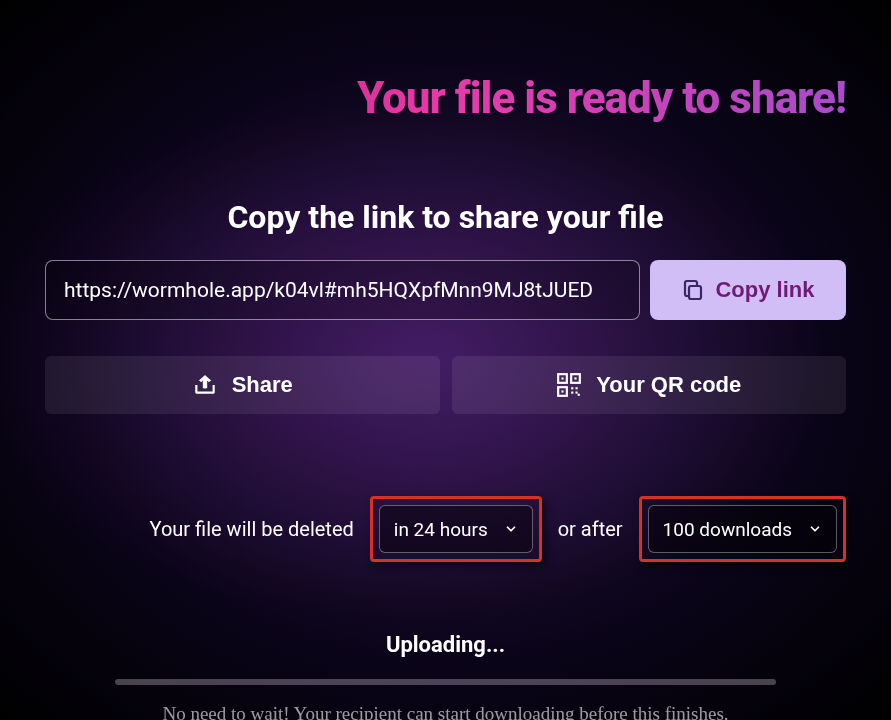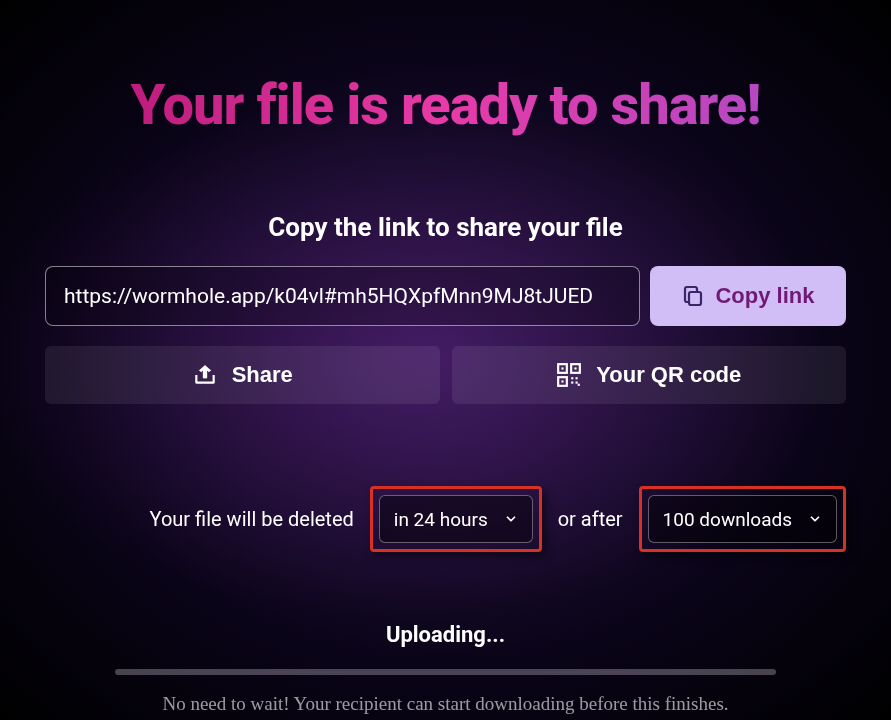--- a/index.html
+++ b/index.html
@@ -22,32 +22,32 @@
       top: 0; left: 0; right: 0; bottom: 0;
       background: radial-gradient(ellipse 80% 60% at 45% 50%, rgba(150, 50, 200, 0.25) 0%, transparent 60%);
       pointer-events: none;
     }
     .container {
       position: relative;
       padding: 0 45px;
       z-index: 1;
     }
     .title {
-      font-size: 56px;
+      font-size: 44px;
       font-weight: 800;
-      text-align: center;
+      text-align: right;
       margin-top: 72px;
       background: linear-gradient(90deg, #b31570 0%, #e83aa8 50%, #a84cc9 100%);
       -webkit-background-clip: text;
       background-clip: text;
       -webkit-text-fill-color: transparent;
       letter-spacing: -1px;
     }
     .subtitle {
-      font-size: 26px;
+      font-size: 32px;
       font-weight: 700;
       text-align: center;
       margin-top: 74px;
       color: #ffffff;
     }
     .link-row {
       display: flex;
       gap: 10px;
       margin-top: 24px;
     }
@@ -73,21 +73,21 @@
       font-weight: 600;
       display: flex;
       align-items: center;
       justify-content: center;
       gap: 10px;
       cursor: pointer;
     }
     .button-row {
       display: flex;
       gap: 12px;
-      margin-top: 20px;
+      margin-top: 36px;
     }
     .action-btn {
       flex: 1;
       height: 58px;
       border: none;
       border-radius: 6px;
       background: rgba(255,255,255,0.08);
       color: #ffffff;
       font-size: 22px;
       font-weight: 600;

